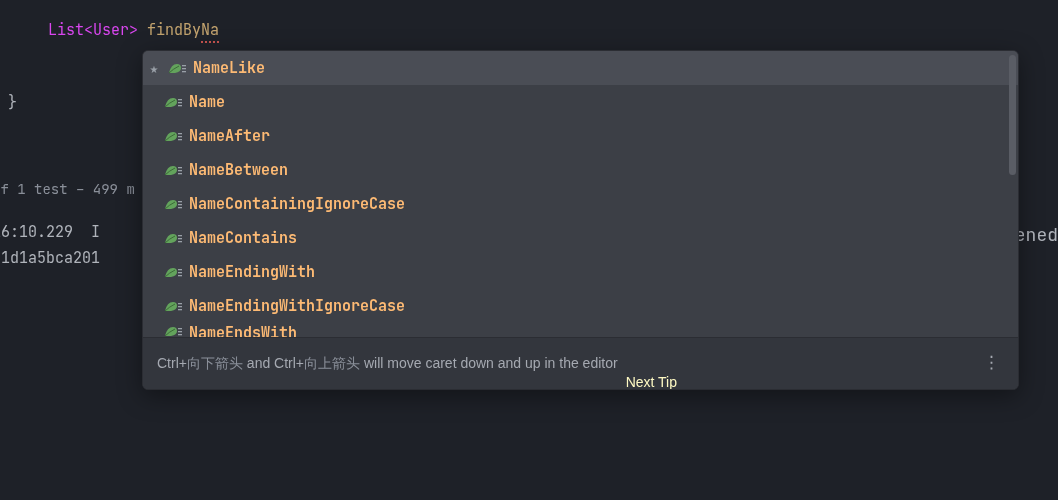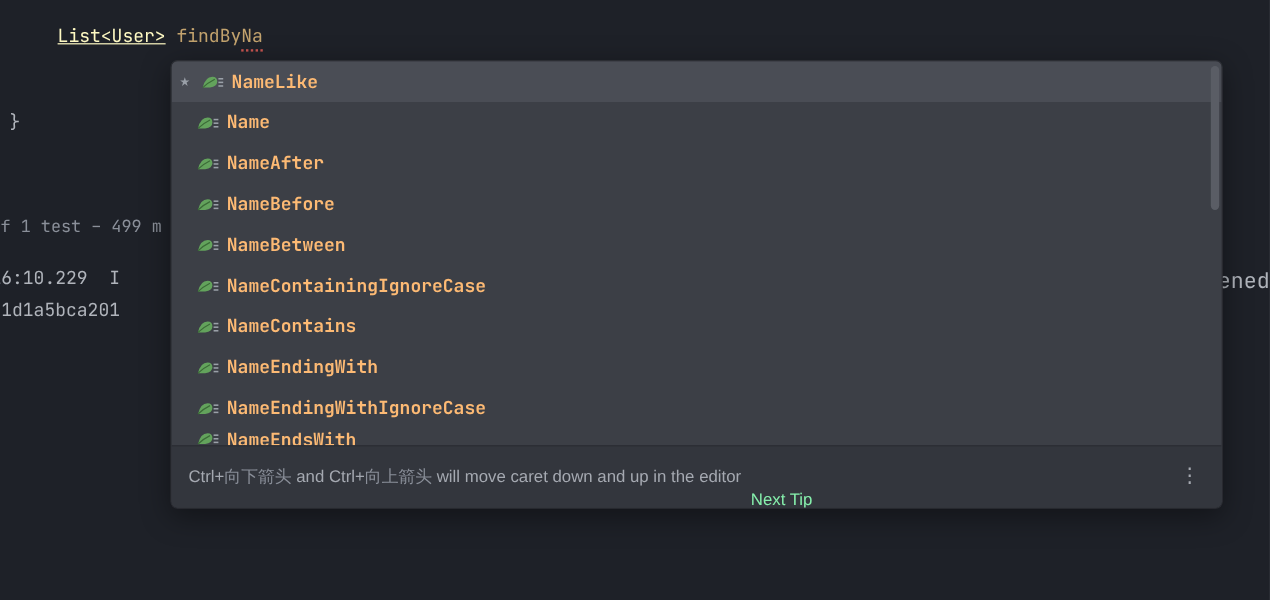--- a/index.html
+++ b/index.html
@@ -14,21 +14,21 @@
       position: relative;
     }
     .editor-area {
       padding: 18px 0 0 48px;
       height: 120px;
     }
     .code-line {
       line-height: 1.6;
       white-space: pre;
     }
-    .tk-type { color: #fef9c3; text-decoration: underline; }
+    .tk-type { color: #d946ef; }
     .tk-method { color: #c3a36e; }
     .tk-partial { color: #c3a36e; text-align: right; }
     .underline-err {
       border-bottom: 2px dotted #c75450;
       padding-bottom: 1px;
     }
 
     .status-area {
       position: absolute;
       top: 180px;
@@ -123,21 +123,21 @@
       display: flex;
       align-items: center;
       padding: 0 14px;
       font-size: 14px;
       color: #a5a9b1;
       font-family: -apple-system, "Segoe UI", sans-serif;
     }
     .footer-text { flex: 0 0 auto; }
     .footer-cn { color: #8a8f99; }
     .next-tip {
-      color: #86efac;
+      color: #fef9c3;
       margin-left: 8px;
       cursor: pointer;
       margin-top: 36px;
     }
     .footer-spacer { flex: 1; }
     .kebab {
       color: #a5a9b1;
       font-size: 17px;
       letter-spacing: 0;
       cursor: pointer;
@@ -193,32 +193,20 @@
         <span class="item-icon">
           <svg width="20" height="16" viewBox="0 0 20 16">
             <path d="M2 13 Q 4 4 10 4 Q 14 4 14 8 Q 14 12 8 13 Q 5 13 2 13 Z" fill="#63a35c"></path>
             <path d="M2 13 Q 6 9 12 6" stroke="#3b6b37" stroke-width="1" fill="none"></path>
             <rect x="15" y="5" width="4" height="1.3" fill="#9aa0a8"></rect>
             <rect x="15" y="8" width="4" height="1.3" fill="#9aa0a8"></rect>
             <rect x="15" y="11" width="4" height="1.3" fill="#9aa0a8"></rect>
           </svg>
         </span>
         <span class="item-label">NameAfter</span>
-      </div>
-      <div class="item">
-        <span class="item-icon">
-          <svg width="20" height="16" viewBox="0 0 20 16">
-            <path d="M2 13 Q 4 4 10 4 Q 14 4 14 8 Q 14 12 8 13 Q 5 13 2 13 Z" fill="#63a35c"></path>
-            <path d="M2 13 Q 6 9 12 6" stroke="#3b6b37" stroke-width="1" fill="none"></path>
-            <rect x="15" y="5" width="4" height="1.3" fill="#9aa0a8"></rect>
-            <rect x="15" y="8" width="4" height="1.3" fill="#9aa0a8"></rect>
-            <rect x="15" y="11" width="4" height="1.3" fill="#9aa0a8"></rect>
-          </svg>
-        </span>
-        <span class="item-label">NameBefore</span>
       </div>
       <div class="item">
         <span class="item-icon">
           <svg width="20" height="16" viewBox="0 0 20 16">
             <path d="M2 13 Q 4 4 10 4 Q 14 4 14 8 Q 14 12 8 13 Q 5 13 2 13 Z" fill="#63a35c"></path>
             <path d="M2 13 Q 6 9 12 6" stroke="#3b6b37" stroke-width="1" fill="none"></path>
             <rect x="15" y="5" width="4" height="1.3" fill="#9aa0a8"></rect>
             <rect x="15" y="8" width="4" height="1.3" fill="#9aa0a8"></rect>
             <rect x="15" y="11" width="4" height="1.3" fill="#9aa0a8"></rect>
           </svg>

